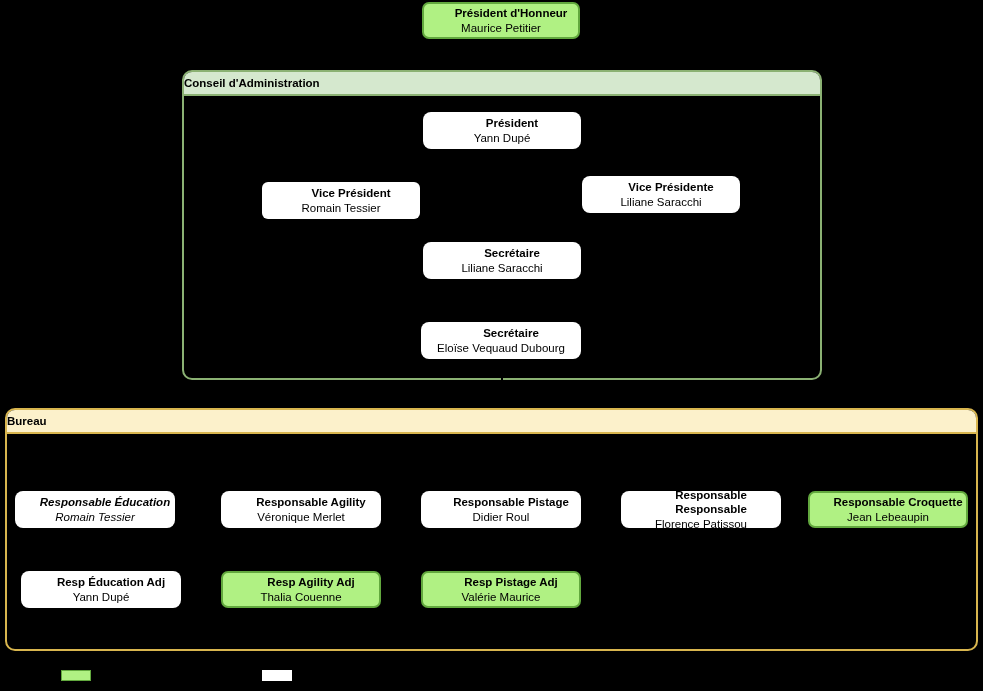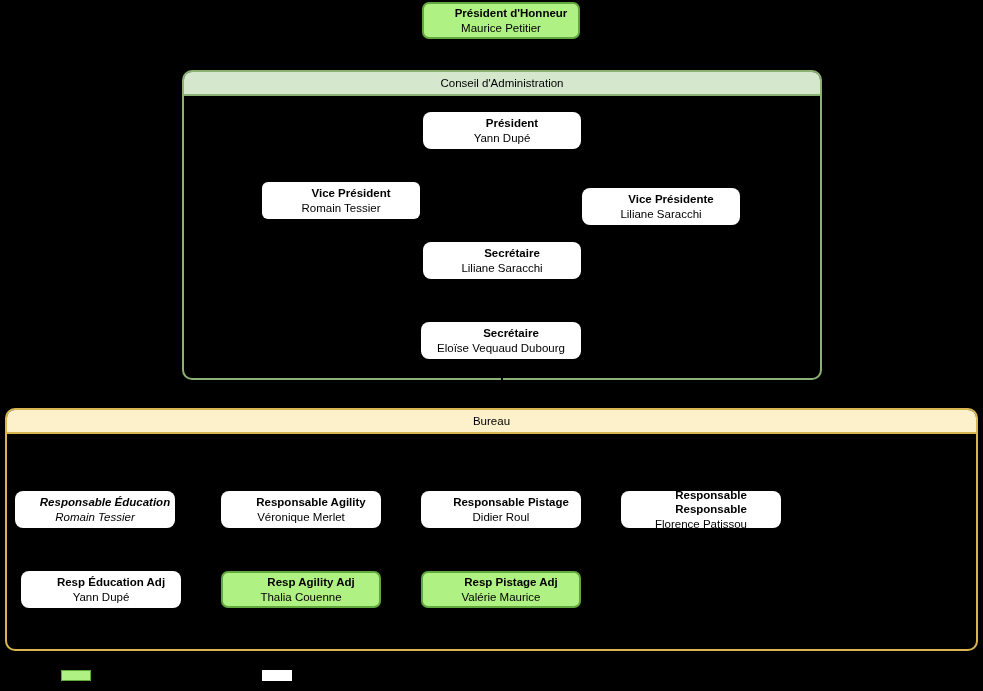--- a/index.html
+++ b/index.html
@@ -33,22 +33,22 @@
   
   .frame{
     position:absolute;
     box-sizing:border-box;
     border-radius:10px;
     background:transparent;
   }
   .frame-header{
     position:absolute;left:0;right:0;top:0;
     height:22px;
-    display:flex;align-items:center;justify-content:center;
-    font-weight:normal;font-size:11.5px;
+    display:flex;align-items:center;
+    font-weight:bold;font-size:11.5px;
     color:var(--text,#000);
     border-top-left-radius:8px;border-top-right-radius:8px;
   }
   .frame.conseil{
     left:182px;top:70px;width:640px;height:310px;
     border:2px solid var(--conseil-border,#8bb173);
   }
   .frame.conseil .frame-header{
     background:var(--conseil-header-fill,#d5e8ce);
     border-bottom:2px solid var(--conseil-border,#8bb173);
@@ -101,21 +101,21 @@
   <div class="node white" style="left:239px;top:40px;">
     <span class="nt">Président</span>
     <span class="nn">Yann Dupé</span>
   </div>
 
   <div class="node white" style="left:78px;top:110px;border-radius:6px;">
     <span class="nt">Vice Président</span>
     <span class="nn">Romain Tessier</span>
   </div>
 
-  <div class="node white" style="left:398px;top:116px;">
+  <div class="node white" style="left:398px;top:104px;">
     <span class="nt">Vice Présidente</span>
     <span class="nn">Liliane Saracchi</span>
   </div>
 
   <div class="node white" style="left:239px;top:170px;">
     <span class="nt">Secrétaire</span>
     <span class="nn">Liliane Saracchi</span>
   </div>
 
   <div class="node white" style="left:237px;top:250px;width:160px;">
@@ -144,20 +144,24 @@
   <div class="node white" style="left:414px;top:81px;width:160px;">
     <span class="nt">Responsable Pistage</span>
     <span class="nn">Didier Roul</span>
   </div>
 
   <div class="node white" style="left:614px;top:81px;width:160px;">
     <span class="nt">Responsable Responsable</span>
     <span class="nn">Florence Patissou</span>
   </div>
 
+  <div class="node green" style="left:801px;top:81px;width:160px;">
+    <span class="nt">Responsable Croquette</span>
+    <span class="nn">Jean Lebeaupin</span>
+  </div>
 
   <div class="node white" style="left:14px;top:161px;width:160px;">
     <span class="nt">Resp Éducation Adj</span>
     <span class="nn">Yann Dupé</span>
   </div>
 
   <div class="node green" style="left:214px;top:161px;width:160px;">
     <span class="nt">Resp Agility Adj</span>
     <span class="nn">Thalia Couenne</span>
   </div>

